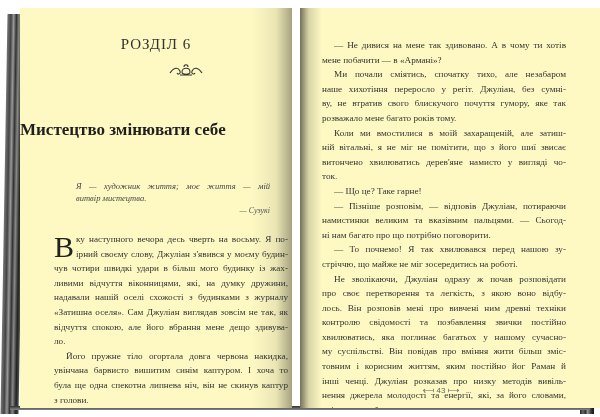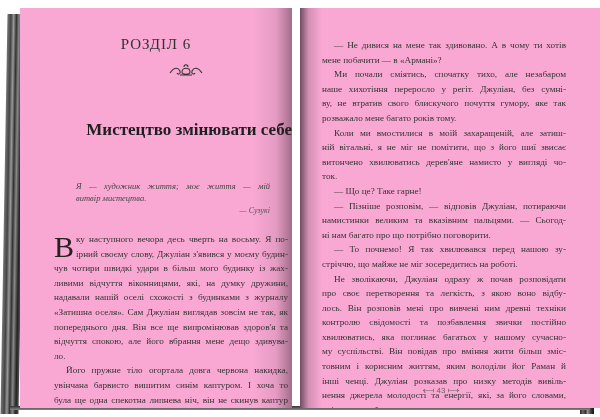--- a/index.html
+++ b/index.html
@@ -19,42 +19,42 @@
     }
     .edge-right {
       position: absolute; left: 580px; top: 14px; width: 14px; height: 400px;
       background: linear-gradient(90deg, #222 0%, #666 20%, #333 40%, #999 55%, #444 75%, #111 100%);
     }
     .bottom-edge {
       position: absolute; left: 10px; top: 406px; width: 580px; height: 4px;
       background: linear-gradient(180deg, #333, #888);
     }
     .page {
-      position: absolute; top: 8px; height: 400px; background: #f9a8d4;
+      position: absolute; top: 8px; height: 400px; background: #fef9c3;
       overflow: hidden;
     }
     .page-left { left: 20px; width: 272px; }
     .page-right { left: 300px; width: 282px; padding-left: 40px; }
     .gutter-shadow-left {
       position: absolute; right: 0; top: 0; width: 40px; height: 100%;
       background: linear-gradient(90deg, rgba(0,0,0,0) 0%, rgba(0,0,0,0.08) 60%, rgba(0,0,0,0.35) 100%);
     }
     .gutter-shadow-right {
       position: absolute; left: 0; top: 0; width: 22px; height: 100%;
       background: linear-gradient(90deg, rgba(0,0,0,0.55) 0%, rgba(0,0,0,0.15) 40%, rgba(0,0,0,0) 100%);
     }
     .chapter-label {
       position: absolute; left: 0; width: 272px; top: 28px; text-align: center;
       font-family: "Liberation Serif", serif; font-size: 15px; letter-spacing: 1px; color: #333;
     }
     .ornament {
       position: absolute; left: 148px; top: 55px; width: 36px; height: 14px;
     }
     .chapter-title {
-      position: absolute; left: 0; width: 272px; top: 112px; text-align: right;
+      position: absolute; left: 0; width: 272px; top: 112px; text-align: left;
       font-family: "Liberation Serif", serif; font-weight: bold; font-size: 17px; color: #1f1f1f;
     }
     .epigraph {
       position: absolute; left: 56px; width: 194px; top: 172px;
       font-family: "Liberation Serif", serif; font-style: italic; font-size: 8.5px; line-height: 12px;
       color: #444; text-align: justify;
     }
     .epigraph-author {
       position: absolute; left: 56px; width: 194px; top: 198px; text-align: right;
       font-family: "Liberation Serif", serif; font-style: italic; font-size: 8px; color: #555;
@@ -101,21 +101,20 @@
     <div class="epigraph-author">— Сузукі</div>
 
     <div class="body-left">
       <span class="dropcap">В</span>
       <span class="line">ку наступного вечора десь чверть на восьму. Я по-</span>
       <span class="line">ірний своєму слову, Джуліан з'явився у моєму будин-</span>
       <span class="line">чув чотири швидкі удари в більш мого будинку із жах-</span>
       <span class="line">ливими відчуття віконницями, які, на думку дружини,</span>
       <span class="line">надавали нашій оселі схожості з будинками з журналу</span>
       <span class="line">«Затишна оселя». Сам Джуліан виглядав зовсім не так, як</span>
-      <span class="line">попереднього дня. Він все ще випромінював здоров'я та</span>
       <span class="line">відчуття спокою, але його вбрання мене дещо здивува-</span>
       <span class="line last">ло.</span>
       <span class="line indent">Його пружне тіло огортала довга червона накидка,</span>
       <span class="line">увінчана барвисто вишитим синім каптуром. І хоча то</span>
       <span class="line">була ще одна спекотна липнева ніч, він не скинув каптур</span>
       <span class="line last">з голови.</span>
 
     </div>
   </div>
 
@@ -137,21 +136,21 @@
       <span class="line">намистинки великим та вказівним пальцями. — Сьогод-</span>
       <span class="line last">ні нам багато про що потрібно поговорити.</span>
       <span class="line indent">— То почнемо! Я так хвилювався перед нашою зу-</span>
       <span class="line last">стріччю, що майже не міг зосередитись на роботі.</span>
       <span class="line indent">Не зволікаючи, Джуліан одразу ж почав розповідати</span>
       <span class="line">про своє перетворення та легкість, з якою воно відбу-</span>
       <span class="line">лось. Він розповів мені про вивчені ним древні техніки</span>
       <span class="line">контролю свідомості та позбавлення звички постійно</span>
       <span class="line">хвилюватись, яка поглинає багатьох у нашому сучасно-</span>
       <span class="line">му суспільстві. Він повідав про вміння жити більш зміс-</span>
-      <span class="line">товним і корисним життям, яким володіли йог Раман й</span>
+      <span class="line">товним і корисним життям, яким постійно йог Раман й</span>
       <span class="line">інші ченці. Джуліан розказав про низку методів вивіль-</span>
       <span class="line">нення джерела молодості та енергії, які, за його словами,</span>
       <span class="line last">дрімають глибоко в кожному з нас.</span>
 
     </div>
     <div class="footer">
       <span>⟻</span>
       <span>43</span>
       <span>⟼</span>
     </div>

